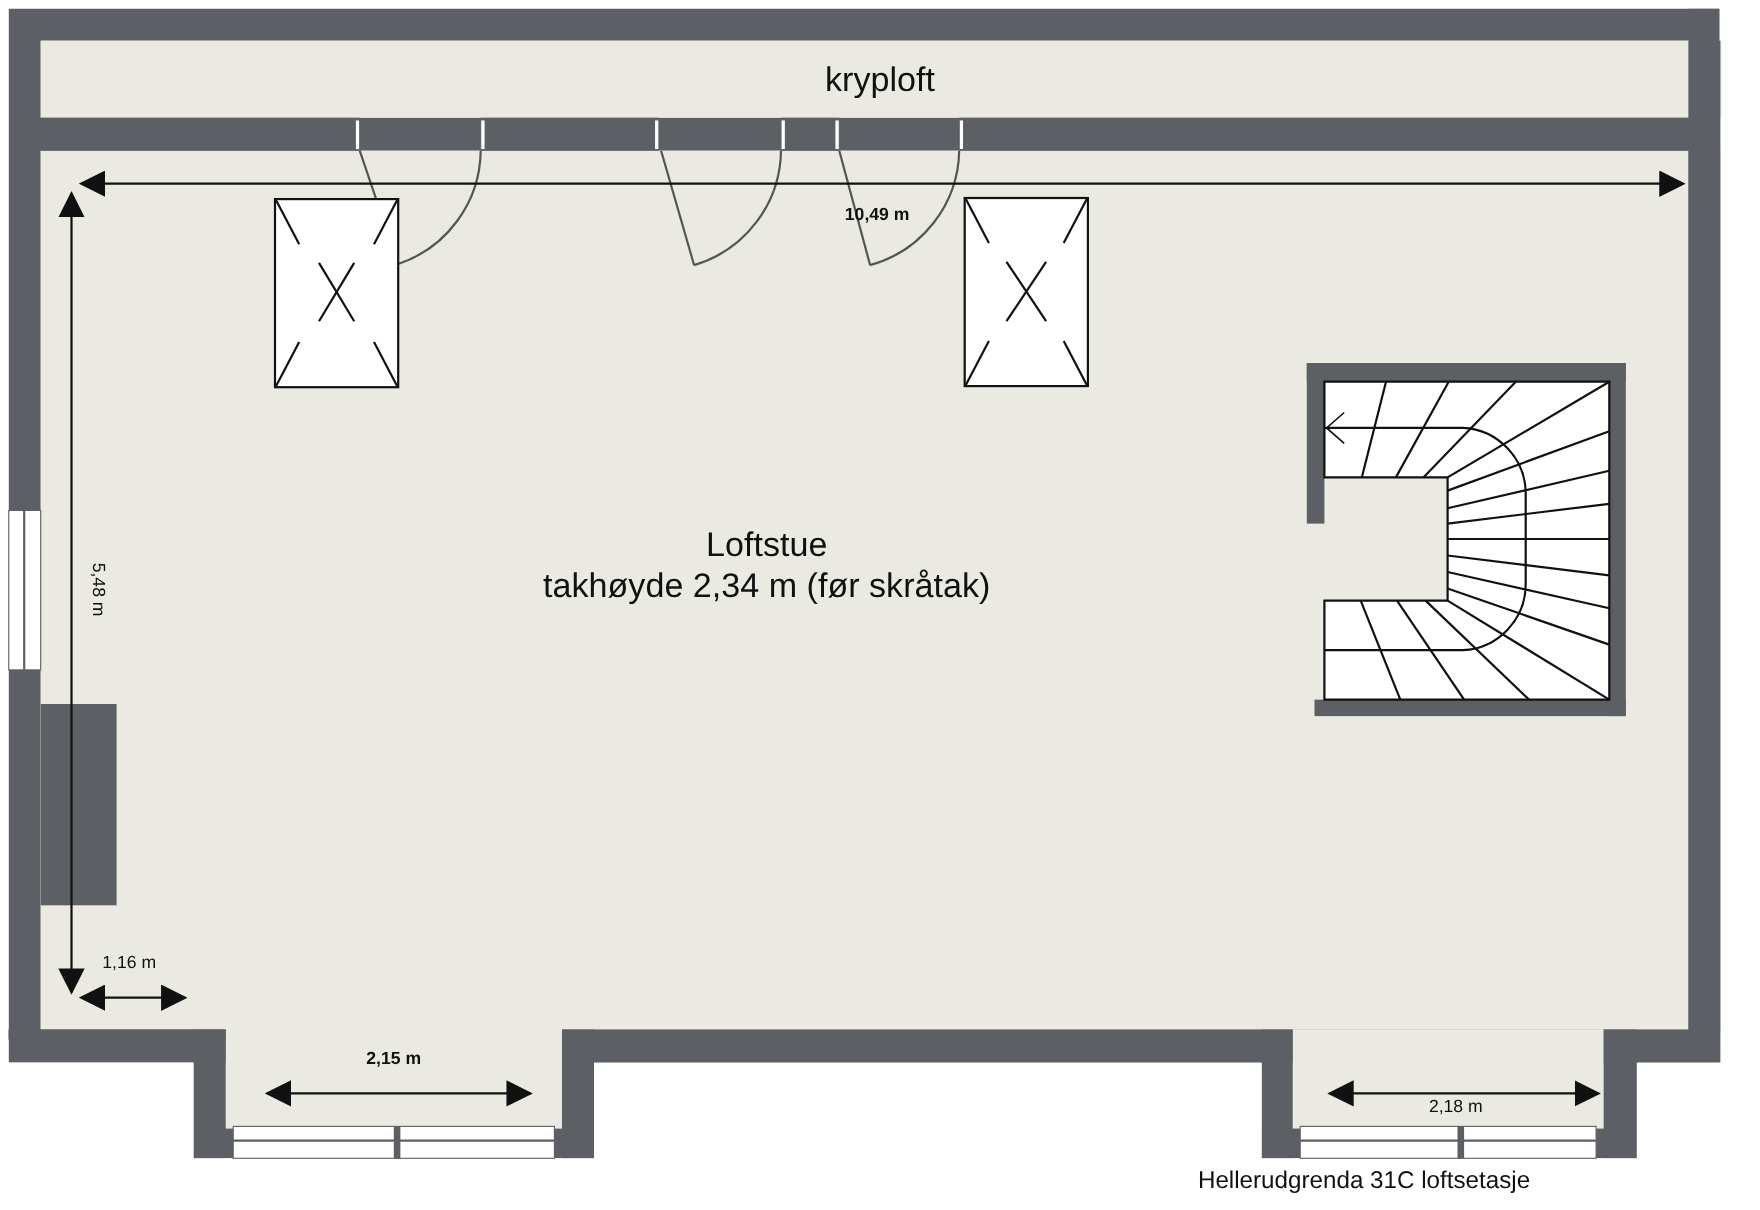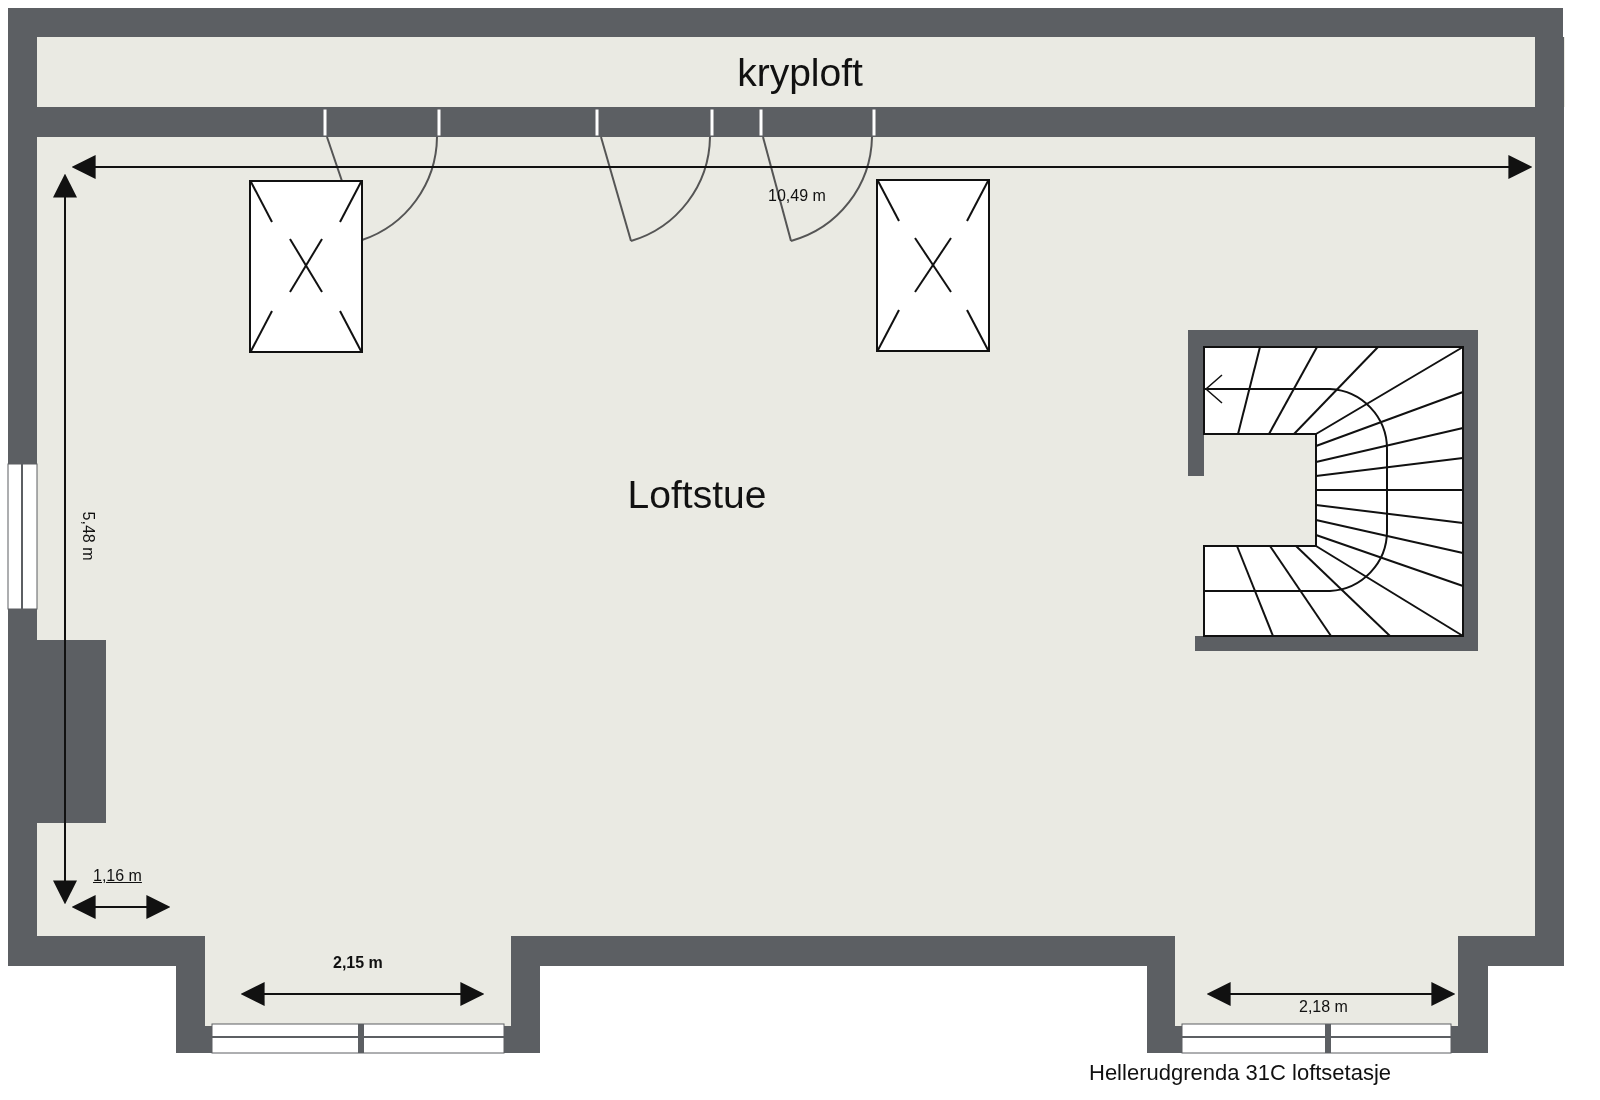--- a/index.html
+++ b/index.html
@@ -1,19 +1,19 @@
 <!DOCTYPE html>
 <html><head>
 <meta charset="utf-8">
 <style>
   html, body { margin:0; padding:0; background:#ffffff; }
   body { width:1600px; height:1100px; position:relative; overflow:hidden; font-family:"Liberation Sans", sans-serif; }
   #plan { position:absolute; left:0; top:0; width:1600px; height:1100px; }
   .lbl { position:absolute; color:#111; white-space:nowrap; font-family:"Liberation Sans", sans-serif; }
-  .room-name { font-size:39px; text-align:center; line-height:38px; }
+  .room-name { font-size:31px; text-align:center; line-height:38px; }
   .dim { font-size:16px; }
   .title { font-size:22px; }
 </style>
 </head>
 <body>
 
 <svg id="plan" viewBox="0 0 1600 1100" xmlns="http://www.w3.org/2000/svg">
 
   <g fill="#5c5f63">
 
@@ -181,25 +181,26 @@
     <line x1="74" y1="907" x2="168" y2="907" marker-start="url(#arr)" marker-end="url(#arr)"></line>
     <line x1="243" y1="994" x2="482" y2="994" marker-start="url(#arr)" marker-end="url(#arr)"></line>
     <line x1="1209" y1="994" x2="1453" y2="994" marker-start="url(#arr)" marker-end="url(#arr)"></line>
   </g>
 </svg>
 
 <div class="lbl room-name" style="left:700px; top:54px; width:200px;">kryploft</div>
 
 <div class="lbl room-name" style="left:397px; top:476px; width:600px;">
   <div>Loftstue</div>
+  <div>takhøyde 2,34 m (før skråtak)</div>
 </div>
 
-<div class="lbl dim" style="left:768px; top:187px;">10,49 m</div>
+<div class="lbl dim" style="left:768px; top:187px;font-weight:bold;">10,49 m</div>
 
 <div class="lbl dim" style="left:64px; top:527px; transform:rotate(90deg); transform-origin:center;">5,48 m</div>
 
-<div class="lbl dim" style="left:93px; top:867px;text-decoration:underline;">1,16 m</div>
+<div class="lbl dim" style="left:93px; top:867px;">1,16 m</div>
 
 <div class="lbl dim" style="left:333px; top:954px;font-weight:bold;">2,15 m</div>
 
 <div class="lbl dim" style="left:1299px; top:954px;margin-top:44px;">2,18 m</div>
 
 <div class="lbl title" style="left:1089px; top:1060px;">Hellerudgrenda 31C loftsetasje</div>
 
 </body></html>

